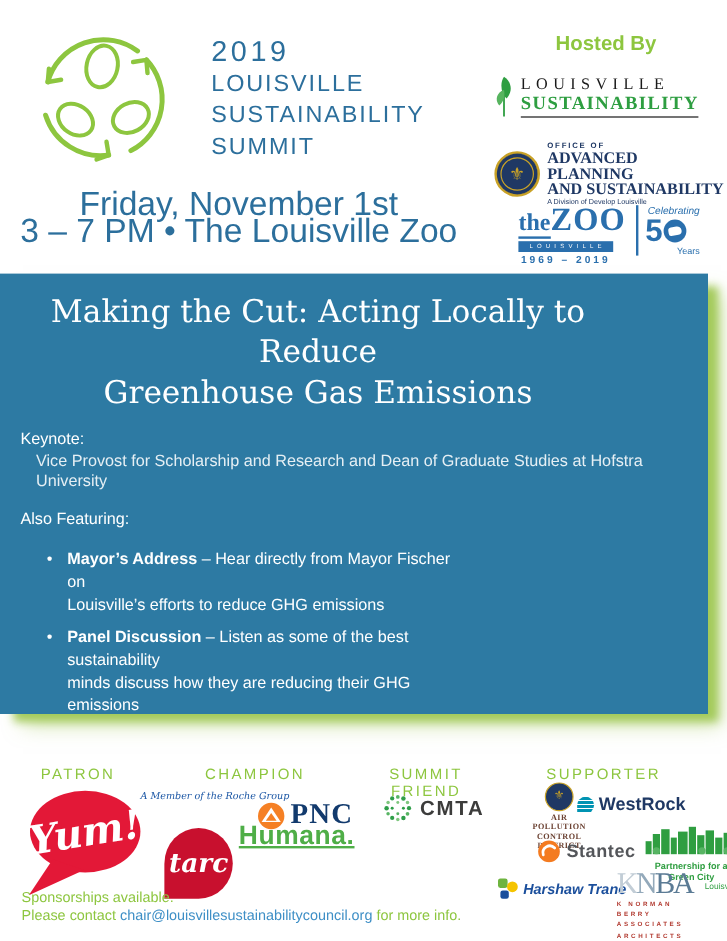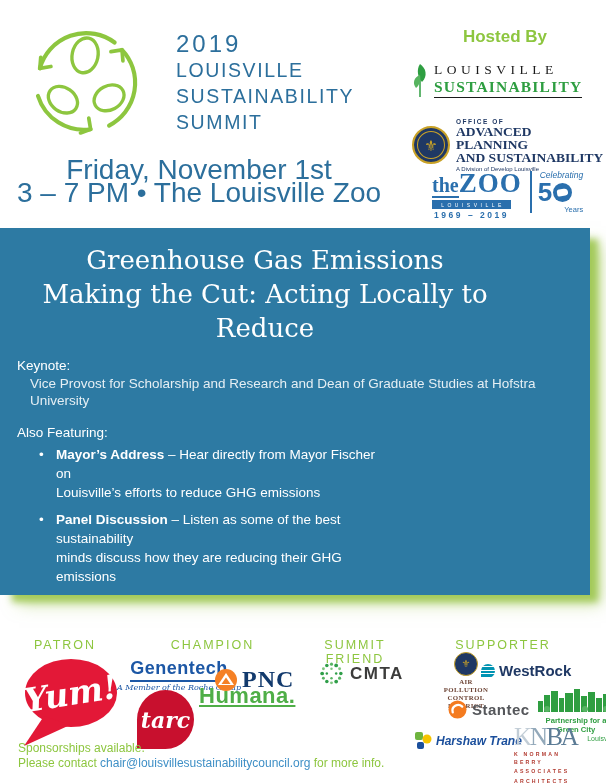--- a/index.html
+++ b/index.html
@@ -55,21 +55,21 @@
   
   .panel{position:absolute;left:0;top:228px;width:590px;height:367px;
          background:var(--panel-blue,#2d7aa3);color:#fff;overflow:hidden;
          box-shadow:10px 9px 7px -2px rgba(160,200,85,.95),15px 13px 16px -4px rgba(160,200,85,.5);}
   .panel-title{margin-top:15px;width:530px;text-align:center;
                font-family:"DejaVu Serif",serif;font-size:26px;line-height:34px;}
   .keynote-label{margin:13px 0 0 17px;font-size:13.5px;}
   .keynote-quote{margin:3px 0 0 30px;font-size:13.5px;font-weight:bold;line-height:17px;}
   .keynote-rest{margin:2px 0 0 30px;font-size:13.5px;color:rgba(255,255,255,.88);line-height:17px;}
   .also{margin:16px 0 0 17px;font-size:13.5px;}
-  .bullets{margin:5px 0 0 0;padding-left:56px;list-style:none;}
+  .bullets{margin:16px 0 0 0;padding-left:56px;list-style:none;}
   .bullets li{position:relative;font-size:13.5px;line-height:19px;max-width:330px;margin-bottom:8px;}
   .bullets li::before{content:"•";position:absolute;left:-17px;top:0;}
   .b-lead{font-weight:bold;}
 
   
   .tier{position:absolute;top:638px;color:var(--accent-green,#8dc63f);font-size:12.5px;
         letter-spacing:2px;text-align:center;}
   .tier-patron{left:15px;width:100px;}
   .tier-champion{left:150px;width:125px;}
   .tier-summit-friend{left:295px;width:120px;}
@@ -194,22 +194,22 @@
       <div class="zoo-fifty">
         <span>5</span>
         <span class="zoo-bear"></span>
       </div>
       <div class="zoo-yrs">Years</div>
     </div>
   </div>
 
   <section class="panel">
     <div class="panel-title">
+      <div>Making the Cut: Acting Locally to Reduce</div>
       <div>Greenhouse Gas Emissions</div>
-      <div>Making the Cut: Acting Locally to Reduce</div>
     </div>
     <div class="keynote-label">Keynote:</div>
     <div class="keynote-rest">Vice Provost for Scholarship and Research and Dean of Graduate Studies at Hofstra University</div>
     <div class="also">Also Featuring:</div>
     <ul class="bullets">
       <li>
         <span class="b-lead">Mayor’s Address</span><span> – Hear directly from Mayor Fischer on</span>
         <div>Louisville’s efforts to reduce GHG emissions</div>
       </li>
       <li>
@@ -226,21 +226,20 @@
   <div class="tier tier-summit-friend">SUMMIT FRIEND</div>
   <div class="tier tier-supporter">SUPPORTER</div>
 
   <svg class="yum-logo" width="104" height="92" viewBox="0 0 104 92">
     <ellipse cx="55" cy="37" rx="46" ry="34" fill="#e31837"></ellipse>
     <polygon points="28,60 8,90 54,69" fill="#e31837"></polygon>
     <text x="55" y="49" text-anchor="middle" font-family="DejaVu Serif,serif" font-size="33" font-style="italic" font-weight="bold" fill="#ffffff" transform="rotate(-9 55 40)">Yum!</text>
   </svg>
 
   <div class="genentech-logo">
-    <span class="genentech-word">Genentech</span>
     <div class="genentech-sub">A Member of the Roche Group</div>
   </div>
 
   <div class="pnc-logo">
     <svg width="24" height="24" viewBox="0 0 24 24">
       <circle cx="12" cy="12" r="11" fill="#f58025"></circle>
       <polygon points="12,5 20,17 4,17" fill="#ffffff"></polygon>
       <polygon points="12,9.5 16.5,16 7.5,16" fill="#f58025"></polygon>
     </svg>
     <span class="pnc-word">PNC</span>

